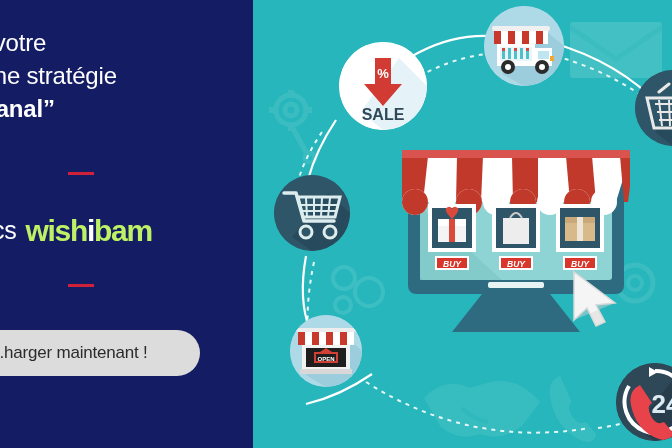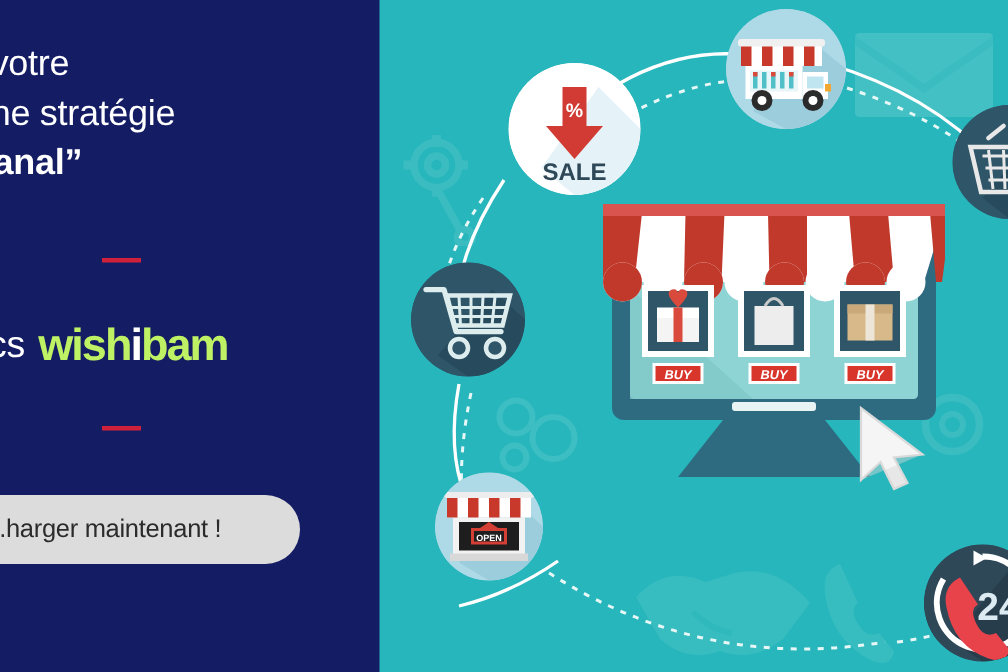--- a/index.html
+++ b/index.html
@@ -29,21 +29,21 @@
   
   .badge { position: absolute; border-radius: 50%; overflow: hidden; }
   .badge.sale   { left: 339px; top: 42px;  width: 88px; height: 88px;  background: #FFFFFF; }
   .badge.truck  { left: 484px; top: 6px;   width: 80px; height: 80px;  background: #AED9E6; }
   .badge.basket { left: 635px; top: 70px;  width: 76px; height: 76px;  background: #2F5668; }
   .badge.cart   { left: 274px; top: 175px; width: 76px; height: 76px;  background: #2F5668; }
   .badge.store  { left: 290px; top: 315px; width: 72px; height: 72px;  background: #AED9E6; }
   .badge.hours  { left: 616px; top: 363px; width: 78px; height: 78px;  background: #2F4858; }
 
   
-  .monitor { position: absolute; left: 402px; top: 132px; width: 228px; height: 194px; }
+  .monitor { position: absolute; left: 402px; top: 146px; width: 228px; height: 194px; }
 
   
   .cursor { position: absolute; left: 570px; top: 270px; width: 52px; height: 58px; }
 
   
   .navy-panel {
     position: absolute; left: 0; top: 0; width: 253px; height: 448px;
     background: #141C64;
   }
   .headline {

